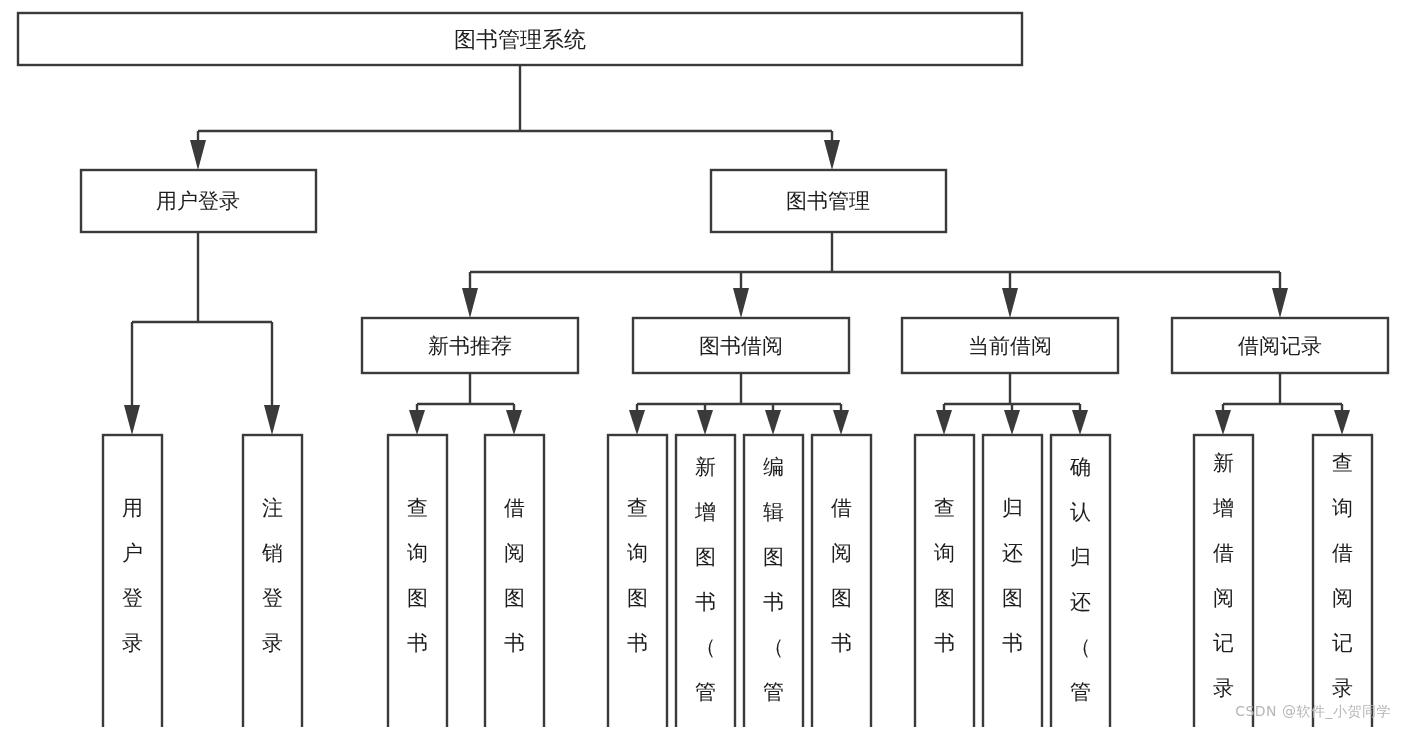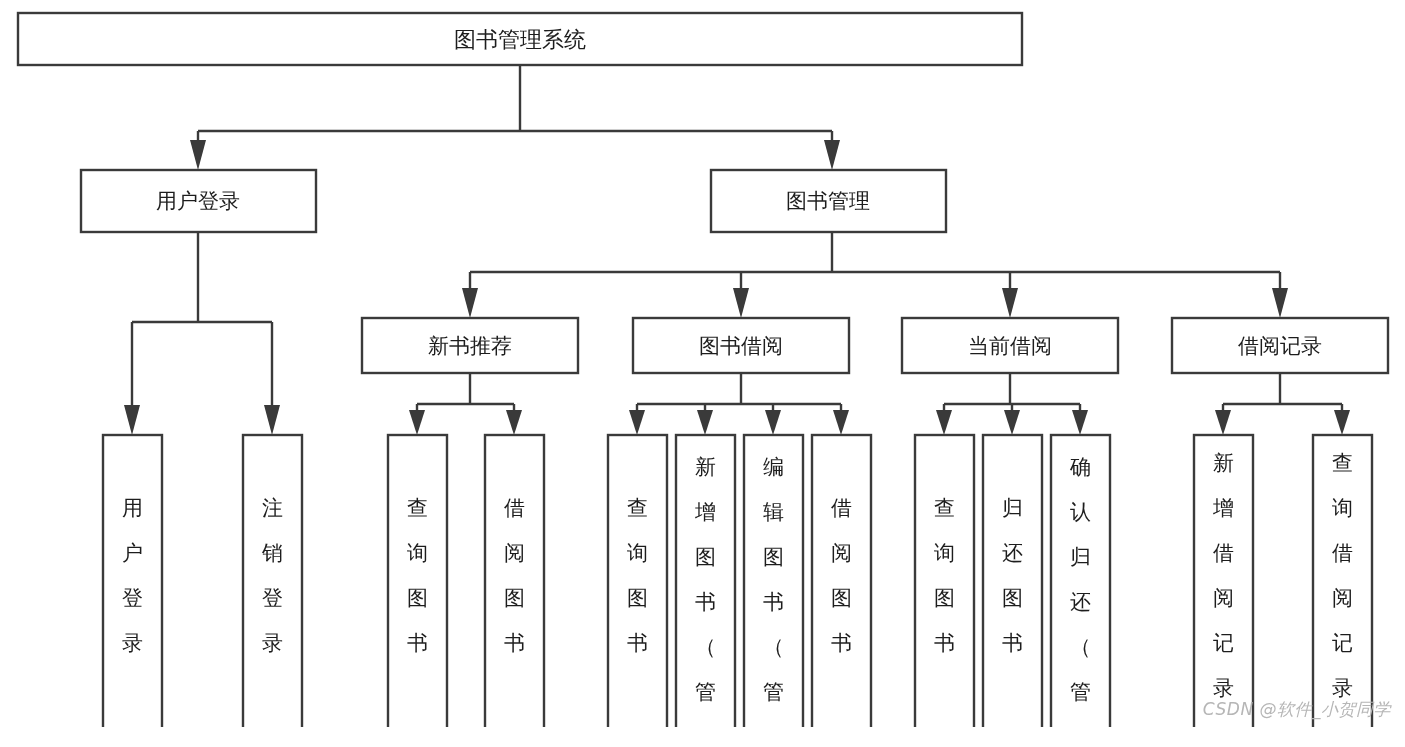--- a/index.html
+++ b/index.html
@@ -56,26 +56,25 @@
     fill: #1d1d1d;
     font-size: 21px;
     text-anchor: middle;
     white-space: pre;
   }
   .watermark {
     position: absolute;
     right: 14px;
     bottom: 6px;
     font-family: "DejaVu Sans", "Liberation Sans", sans-serif;
-    font-size: 17px;
+    font-size: 14px;
     color: #b6b6b6;
     letter-spacing: 0.5px;
     user-select: none;
     pointer-events: none;
-    font-style: italic;
   }
 </style>
 </head>
 <body>
 
 <div id="diagram-root">
 
   <svg class="flow" viewBox="0 0 1405 747" xmlns="http://www.w3.org/2000/svg">
 
     <g>

